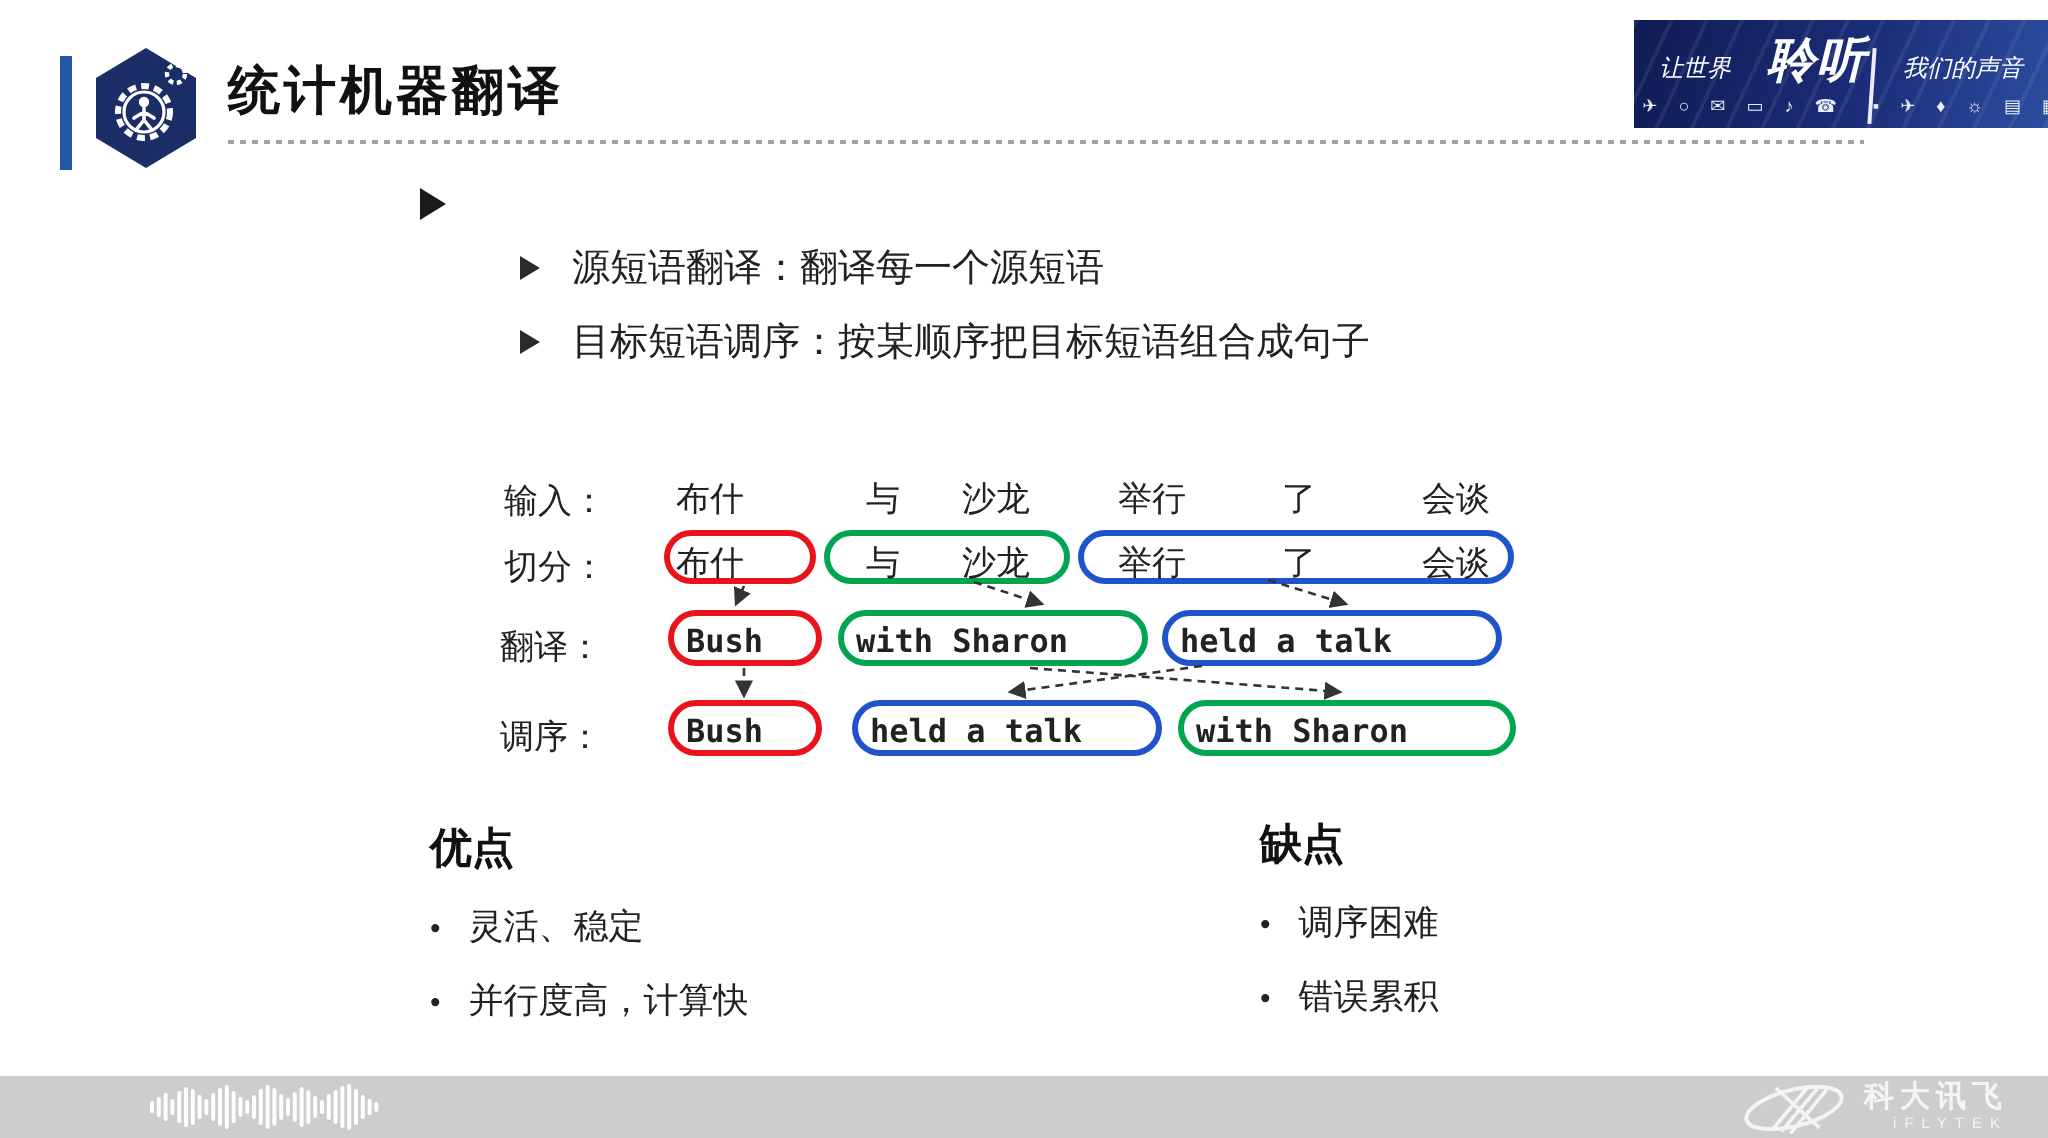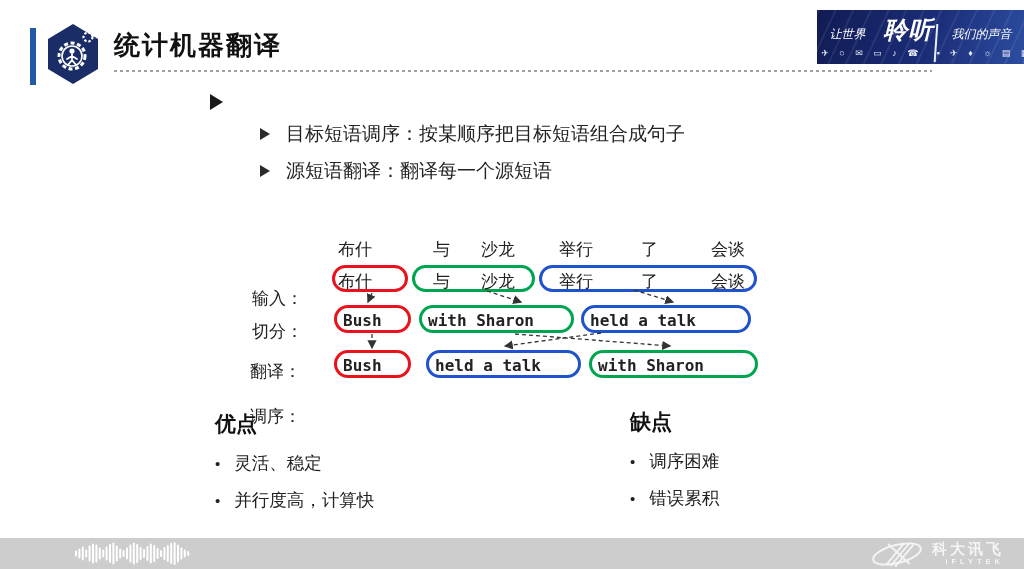--- a/index.html
+++ b/index.html
@@ -35,21 +35,21 @@
        border-left:13px solid #1a1a1a;}
   .tri-s{width:0;height:0;border-top:6px solid transparent;border-bottom:6px solid transparent;
        border-left:10px solid #2b2b2b;}
   .proc-title{font-size:23px;font-weight:bold;color:#111;}
   .proc-item{display:flex;align-items:center;gap:16px;margin-left:50px;margin-top:11px;}
   .proc-item .txt{font-size:19px;color:#222;}
 
   
   .diagram{position:absolute;left:250px;top:233px;width:515px;height:152px;
            font-family:"DejaVu Serif",serif;}
-  .dg-label{position:absolute;font-size:17px;color:#222;white-space:nowrap;margin-top:48px;}
+  .dg-label{position:absolute;font-size:17px;color:#222;white-space:nowrap;}
   .dg-word{position:absolute;font-size:17px;color:#222;white-space:nowrap;}
   .box{position:absolute;border:3px solid;border-radius:14px;box-sizing:border-box;
        display:flex;align-items:flex-start;background:transparent;font-weight:bold;}
   .box .etxt{font-family:"DejaVu Sans Mono","Liberation Mono",monospace;font-size:16px;color:#222;
        padding-left:6px;white-space:nowrap;transform:translateY(3px);}
   .b-red{border-color:#e8131c;}
   .b-green{border-color:#00a550;}
   .b-blue{border-color:#1f52cb;}
   .arrows{position:absolute;left:0;top:0;z-index:3;}
 
@@ -60,21 +60,21 @@
   .pros{position:absolute;left:215px;top:410px;}
   .cons{position:absolute;left:630px;top:408px;}
 
   
   .footer{position:absolute;left:0;bottom:0;width:1024px;height:31px;background:#cdcdcd;}
   .waveform{position:absolute;left:75px;top:3px;}
   .brand{position:absolute;right:20px;top:0;height:31px;display:flex;align-items:center;gap:6px;}
   .brand-mark{width:58px;height:28px;}
   .brand-text{display:flex;flex-direction:column;align-items:flex-end;line-height:1;}
   .brand-cn{font-size:15px;font-weight:bold;color:#f4f4f4;letter-spacing:3px;}
-  .brand-en{font-size:7.5px;font-weight:bold;color:#f4f4f4;letter-spacing:4px;margin-top:2px;}
+  .brand-en{font-size:7.5px;font-weight:normal;color:#f4f4f4;letter-spacing:4px;margin-top:2px;}
 </style>
 </head>
 <body>
 
 <div class="slide">
 
   <div class="accent-bar"></div>
   <svg class="hex-icon" viewBox="0 0 58 64">
     <polygon points="29,2 54,17 54,47 29,62 4,47 4,17" fill="#1b2d66"></polygon>
     <circle cx="28" cy="34" r="13" fill="none" stroke="#ffffff" stroke-width="3" stroke-dasharray="4 2.6"></circle>
@@ -98,25 +98,25 @@
       <span>▪ ✈ ♦ ☼ ▤ ▦</span>
     </div>
   </div>
 
   <div class="process">
     <div class="proc-head">
       <span class="tri"></span>
     </div>
     <div class="proc-item">
       <span class="tri-s"></span>
-      <span class="txt">目标短语调序：按某顺序把目标短语组合成句子</span>
+      <span class="txt">源短语翻译：翻译每一个源短语</span>
     </div>
     <div class="proc-item">
       <span class="tri-s"></span>
-      <span class="txt">源短语翻译：翻译每一个源短语</span>
+      <span class="txt">目标短语调序：按某顺序把目标短语组合成句子</span>
     </div>
   </div>
 
   <div class="diagram">
 
     <span class="dg-label" style="left:2px;top:6px">输入：</span>
     <span class="dg-label" style="left:2px;top:39px">切分：</span>
     <span class="dg-label" style="left:0px;top:79px">翻译：</span>
     <span class="dg-label" style="left:0px;top:124px">调序：</span>
 

